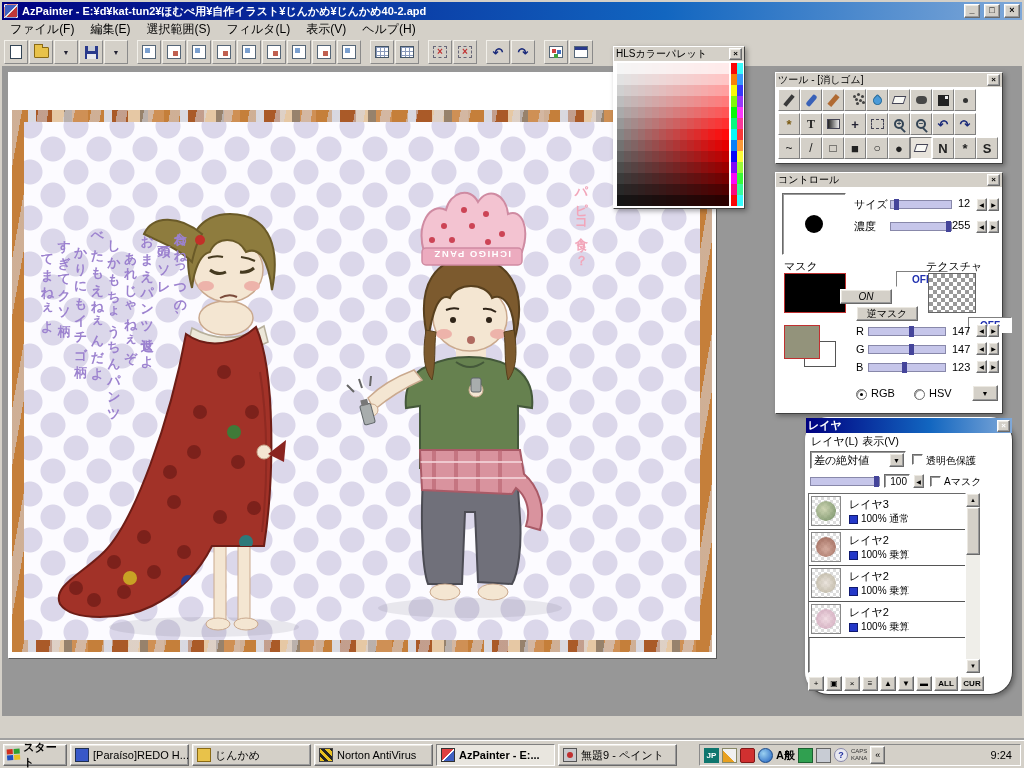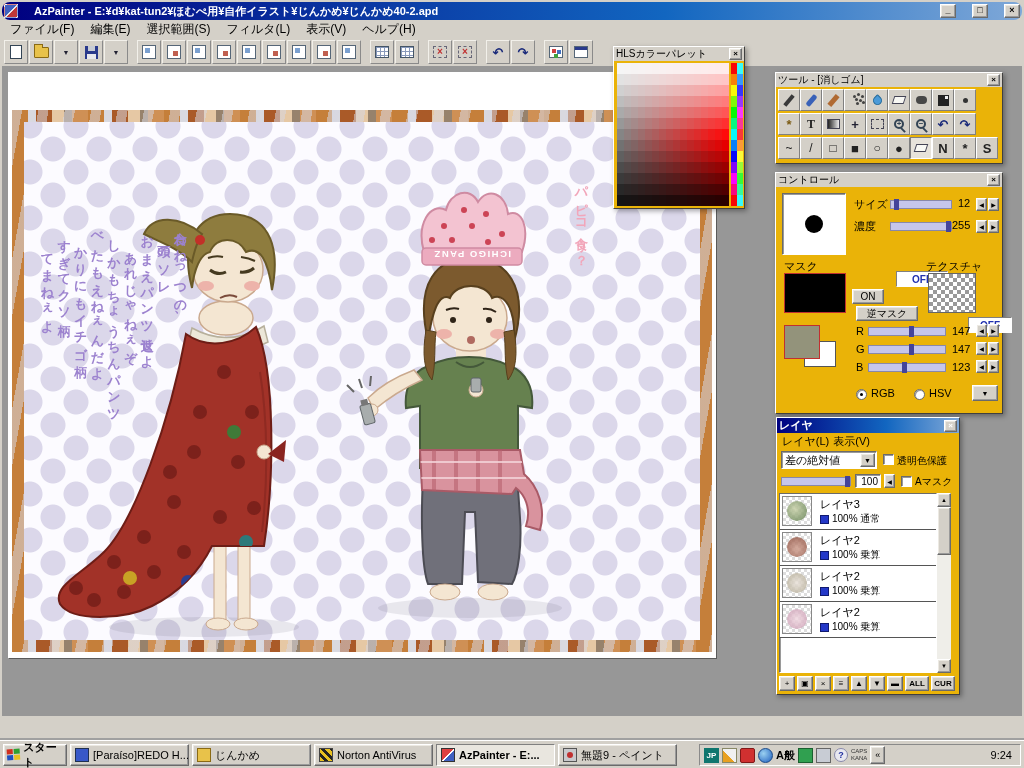--- a/index.html
+++ b/index.html
@@ -6,21 +6,21 @@
   html,body{width:1024px;height:768px;overflow:hidden;background:#555;}
   #app{position:relative;width:1024px;height:768px;background:#d4d0c8;
        font-family:"Liberation Sans","DejaVu Sans",sans-serif;font-size:12px;color:#000;overflow:hidden;}
   .rz{border:1px solid;border-color:#fff #6a6a6a #6a6a6a #fff;box-shadow:inset -1px -1px 0 #9a9a9a,inset 1px 1px 0 #ece9e2;background:#d4d0c8;}
   .sk{border:1px solid;border-color:#6a6a6a #fff #fff #6a6a6a;box-shadow:inset 1px 1px 0 #9a9a9a;background:#fff;}
   .dfc{display:flex;align-items:center;justify-content:center;}
 
   
   .titlebar{position:absolute;left:2px;top:2px;right:2px;height:18px;
     background:linear-gradient(90deg,#000080,#1266c0 65%,#7fa8d8);color:#fff;
-    display:flex;align-items:center;gap:16px;padding:0 2px;border-radius:8px;}
+    display:flex;align-items:center;gap:4px;padding:0 2px;}
   .appicon{width:14px;height:14px;background:linear-gradient(135deg,#4060c0 48%,#e8e8e8 48% 55%,#c03838 55%);border:1px solid rgba(255,255,255,.4);flex:0 0 auto;}
   .ttext{flex:1;font-size:11px;font-weight:bold;white-space:nowrap;overflow:hidden;}
   .wbtn{width:16px;height:14px;font-size:9px;line-height:11px;text-align:center;font-weight:bold;color:#000;}
   .menubar{position:absolute;left:2px;top:20px;right:2px;height:18px;display:flex;align-items:center;background:#d4d0c8;}
   .menu-item{padding:2px 8px;font-size:12px;}
   .toolbar{position:absolute;left:2px;top:38px;right:2px;height:28px;display:flex;align-items:center;padding:1px 2px;gap:1px;background:#d4d0c8;}
   .tb{width:24px;height:24px;display:flex;align-items:center;justify-content:center;background:#d4d0c8;
       border:1px solid;border-color:#f2f0ea #8a8a8a #8a8a8a #f2f0ea;}
   .tb.sep{margin-left:8px;}
   .g{display:inline-flex;align-items:center;justify-content:center;line-height:1;}
@@ -81,21 +81,21 @@
   .arti svg{position:absolute;inset:0;width:100%;height:100%;}
   #vtext{position:absolute;left:30px;top:100px;width:134px;height:260px;writing-mode:vertical-rl;
     color:#9c82cf;font-size:13px;font-weight:bold;letter-spacing:2px;line-height:1.28;}
   .vcol:nth-child(2){margin-top:14px;}.vcol:nth-child(3){margin-top:5px;}
   .vcol:nth-child(4){margin-top:20px;}.vcol:nth-child(5){margin-top:9px;}
   .vcol:nth-child(6){margin-top:2px;}.vcol:nth-child(7){margin-top:16px;}
   .vcol:nth-child(8){margin-top:8px;}.vcol:nth-child(9){margin-top:22px;}
   #pinknote{position:absolute;left:548px;top:55px;writing-mode:vertical-rl;color:#f2a6ba;font-size:13px;font-weight:bold;letter-spacing:2px;}
 
   
-  .pal{position:absolute;background:#eab308;border:1px solid;border-color:#fff #404040 #404040 #fff;box-shadow:2px 2px 5px rgba(0,0,0,.35);z-index:20;}
+  .pal{position:absolute;background:#ffffff;border:1px solid;border-color:#fff #404040 #404040 #fff;box-shadow:2px 2px 5px rgba(0,0,0,.35);z-index:20;}
   .ptitle{height:14px;display:flex;align-items:center;padding:0 2px;font-size:10px;background:#d4d0c8;}
   .ptitle .pt{flex:1;white-space:nowrap;overflow:hidden;}
   .pclose{width:13px;height:12px;font-size:8px;line-height:10px;text-align:center;font-weight:bold;flex:0 0 auto;}
   .hls{left:613px;top:46px;width:132px;height:163px;}
   #hls-grid{position:absolute;left:3px;top:16px;display:grid;grid-template-columns:repeat(16,7px);grid-auto-rows:11px;}
   #hls-strip{position:absolute;left:117px;top:16px;display:grid;grid-template-columns:repeat(2,6px);grid-auto-rows:11px;}
   .ccell{width:100%;height:100%;}
   .toolspal{left:775px;top:72px;width:228px;height:92px;}
   #toolrows{position:absolute;left:2px;top:15px;}
   .trow{display:flex;height:24px;}
@@ -116,21 +116,21 @@
     background-image:linear-gradient(45deg,#999 25%,transparent 25%,transparent 75%,#999 75%),linear-gradient(45deg,#999 25%,transparent 25%,transparent 75%,#999 75%);
     background-size:8px 8px;background-position:0 0,4px 4px;}
   .obtn{position:absolute;font-size:10px;display:flex;align-items:center;justify-content:center;}
   .obtn.on{background:#fff;color:#2030b0;border-color:#808080 #fff #fff #808080;box-shadow:none;font-weight:bold;margin-left:40px;}
   .swA{position:absolute;left:8px;top:152px;width:36px;height:34px;background:#93937b;border:1px solid #c03030;z-index:2;}
   .swB{position:absolute;left:28px;top:168px;width:32px;height:26px;background:#fff;border:1px solid #555;}
   .radio{position:absolute;width:11px;height:11px;border-radius:50%;background:#fff;border:1px solid #6a6a6a;box-shadow:inset 1px 1px 0 #9a9a9a;}
   .radio.sel::after{content:"";position:absolute;left:3px;top:3px;width:3px;height:3px;border-radius:50%;background:#000;}
   .cmbbtn{position:absolute;left:196px;top:212px;width:26px;height:16px;font-size:7px;}
 
-  .layers{left:776px;top:417px;width:184px;height:278px;}
+  .layers{left:805px;top:417px;width:208px;height:278px;border-radius:23px;}
   .ltitle{height:15px;display:flex;align-items:center;gap:3px;padding:0 2px;color:#fff;font-size:11px;font-weight:bold;
     background:linear-gradient(90deg,#000080,#1266c0 60%,#7fa8d8);}
   .ltitle .pt{flex:1;}
   .lmenu{height:16px;display:flex;align-items:center;gap:4px;padding:0 5px;font-size:11px;}
   .combo{position:absolute;left:4px;top:33px;width:96px;height:18px;font-size:11px;display:flex;align-items:center;padding:0 1px 0 3px;}
   .cbtn{margin-left:auto;width:15px;height:14px;font-size:7px;display:flex;align-items:center;justify-content:center;}
   .chk{position:absolute;width:11px;height:11px;}
   .valbox{position:absolute;width:26px;height:14px;font-size:10px;display:flex;align-items:center;justify-content:flex-end;padding:0 2px;}
   .llist{position:absolute;left:2px;top:75px;width:158px;height:180px;overflow:hidden;background:#fff;}
   .lrow{height:36px;background:#fff;border-bottom:1px solid #555;display:flex;}
@@ -772,21 +772,21 @@
     <span class="lbl" style="left:78px;top:46px;">濃度</span>
     <div class="slider" style="left:114px;top:49px;width:62px;--p:100%;"></div>
     <span class="lbl" style="left:176px;top:46px;">255</span>
     <div class="spinpair" style="left:200px;top:47px;">
       <span class="sbtn rz">◀</span>
       <span class="sbtn rz">▶</span>
     </div>
     <span class="lbl" style="left:8px;top:86px;">マスク</span>
     <div class="maskbox"></div>
     <div class="obtn rz on" style="left:80px;top:98px;width:52px;height:16px;">OFF</div>
-    <div class="obtn rz" style="left:76px;top:116px;width:32px;height:15px;">ON</div>
+    <div class="obtn rz" style="left:64px;top:116px;width:52px;height:15px;font-style:italic;">ON</div>
     <div class="obtn rz" style="left:80px;top:133px;width:62px;height:15px;">逆マスク</div>
     <span class="lbl" style="left:150px;top:86px;">テクスチャ</span>
     <div class="texbox"></div>
     <div class="obtn rz on" style="left:152px;top:144px;width:44px;height:16px;">OFF</div>
     <div class="swA"></div>
     <div class="swB"></div>
     <span class="lbl" style="left:80px;top:152px;">R</span>
     <div class="slider" style="left:92px;top:154px;width:78px;--p:57%;"></div>
     <span class="lbl" style="left:176px;top:152px;">147</span>
     <div class="spinpair" style="left:200px;top:151px;">

